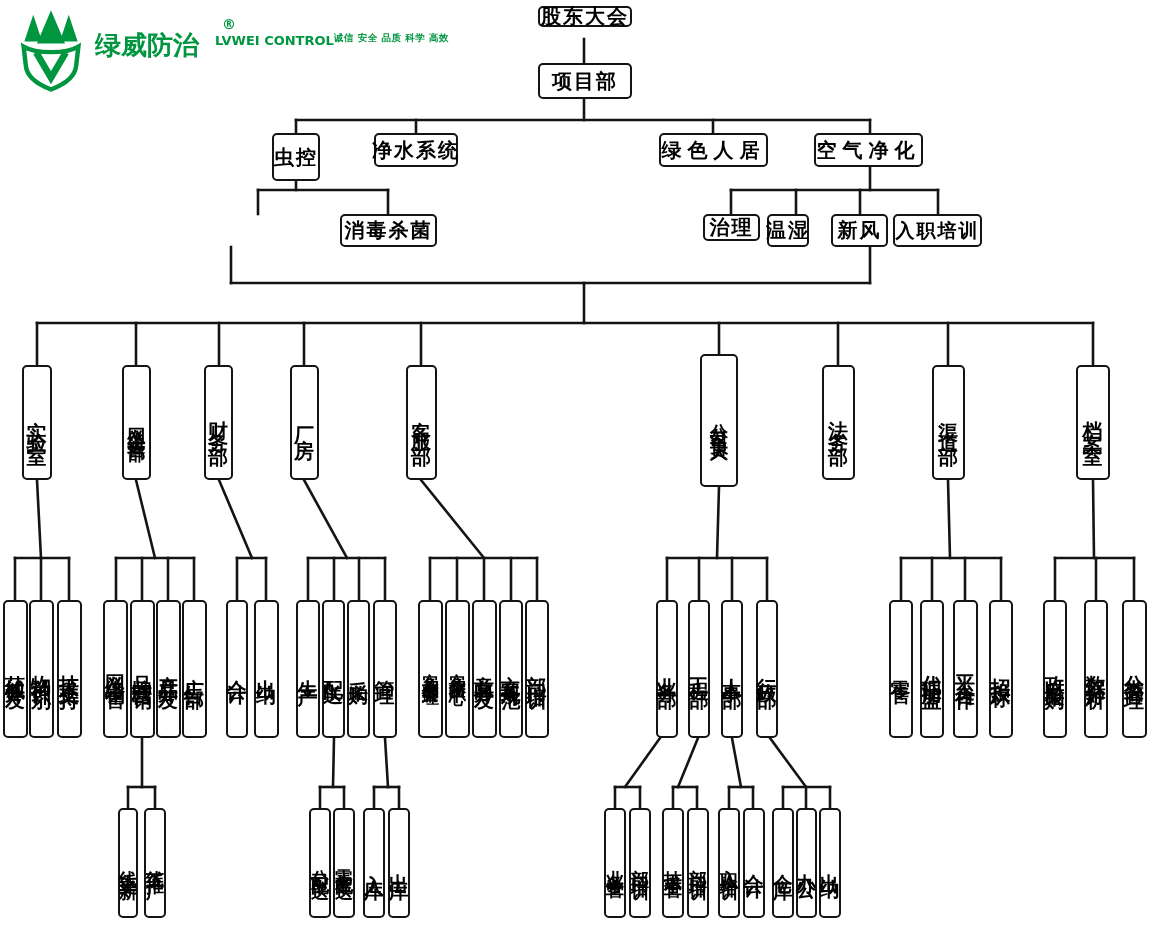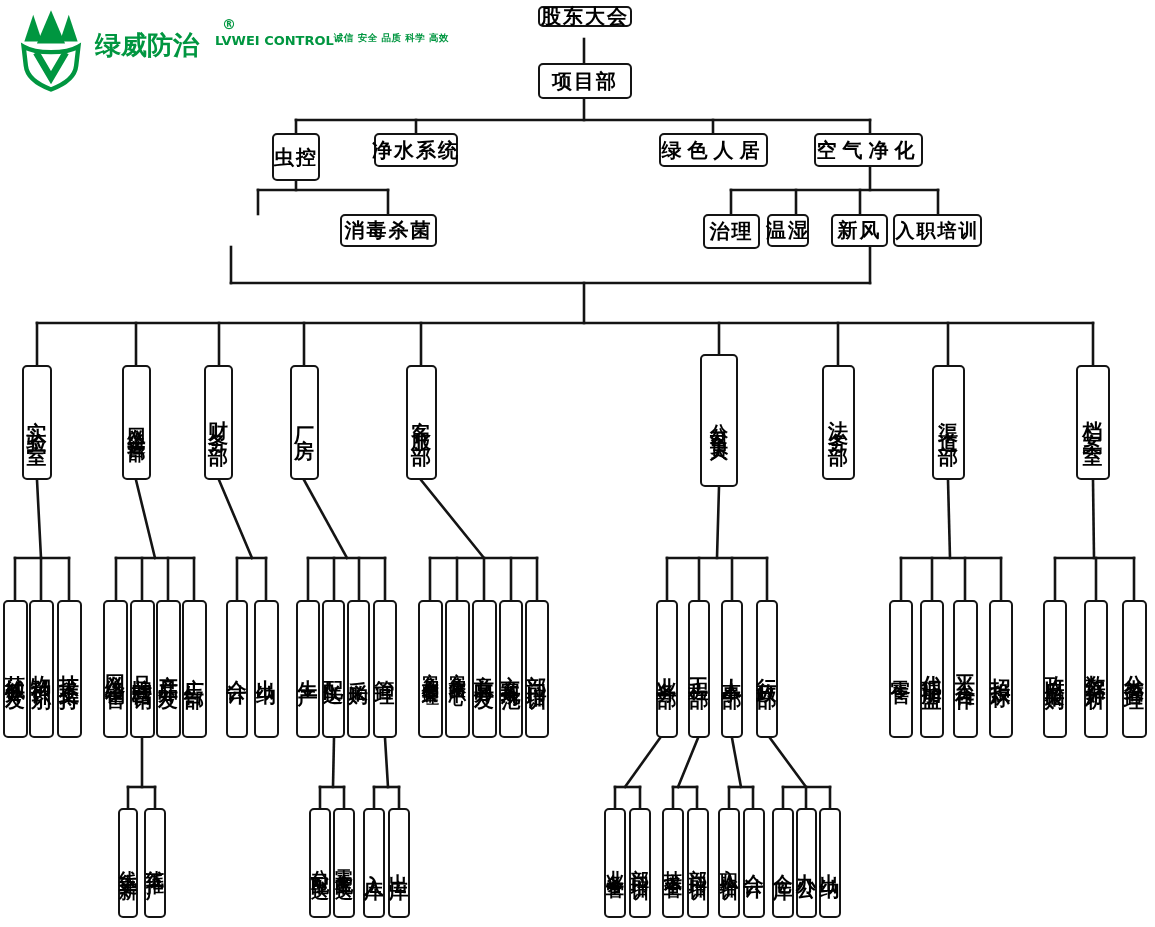--- a/index.html
+++ b/index.html
@@ -172,21 +172,21 @@
 
   <div class="n h" style="left:538px;top:6px;width:94px;height:21px">股东大会</div>
   <div class="n h" style="left:538px;top:63px;width:94px;height:36px">项目部</div>
 
   <div class="n h" style="left:272px;top:133px;width:48px;height:48px">虫控</div>
   <div class="n h" style="left:374px;top:133px;width:84px;height:34px">净水系统</div>
   <div class="n h" style="left:659px;top:133px;width:109px;height:34px;letter-spacing:6px">绿色人居</div>
   <div class="n h" style="left:814px;top:133px;width:109px;height:34px;letter-spacing:6px">空气净化</div>
 
   <div class="n h" style="left:340px;top:214px;width:97px;height:33px">消毒杀菌</div>
-  <div class="n h" style="left:703px;top:214px;width:57px;height:35px">治理</div>
+  <div class="n h" style="left:703px;top:214px;width:57px;height:27px">治理</div>
   <div class="n h" style="left:767px;top:214px;width:42px;height:33px">温湿</div>
   <div class="n h" style="left:831px;top:214px;width:57px;height:33px">新风</div>
   <div class="n h s19" style="left:893px;top:214px;width:89px;height:33px">入职培训</div>
 
   <div class="n v sp12" style="left:22px;top:365px;width:30px;height:115px">实验室</div>
   <div class="n v s18" style="left:122px;top:365px;width:29px;height:115px">网络运营部</div>
   <div class="n v sp12" style="left:204px;top:365px;width:29px;height:115px">财务部</div>
   <div class="n v sp12" style="left:290px;top:365px;width:29px;height:115px">厂房</div>
   <div class="n v sp12" style="left:406px;top:365px;width:31px;height:115px">客服部</div>
   <div class="n v s18" style="left:700px;top:354px;width:38px;height:133px">分公司负责人</div>

